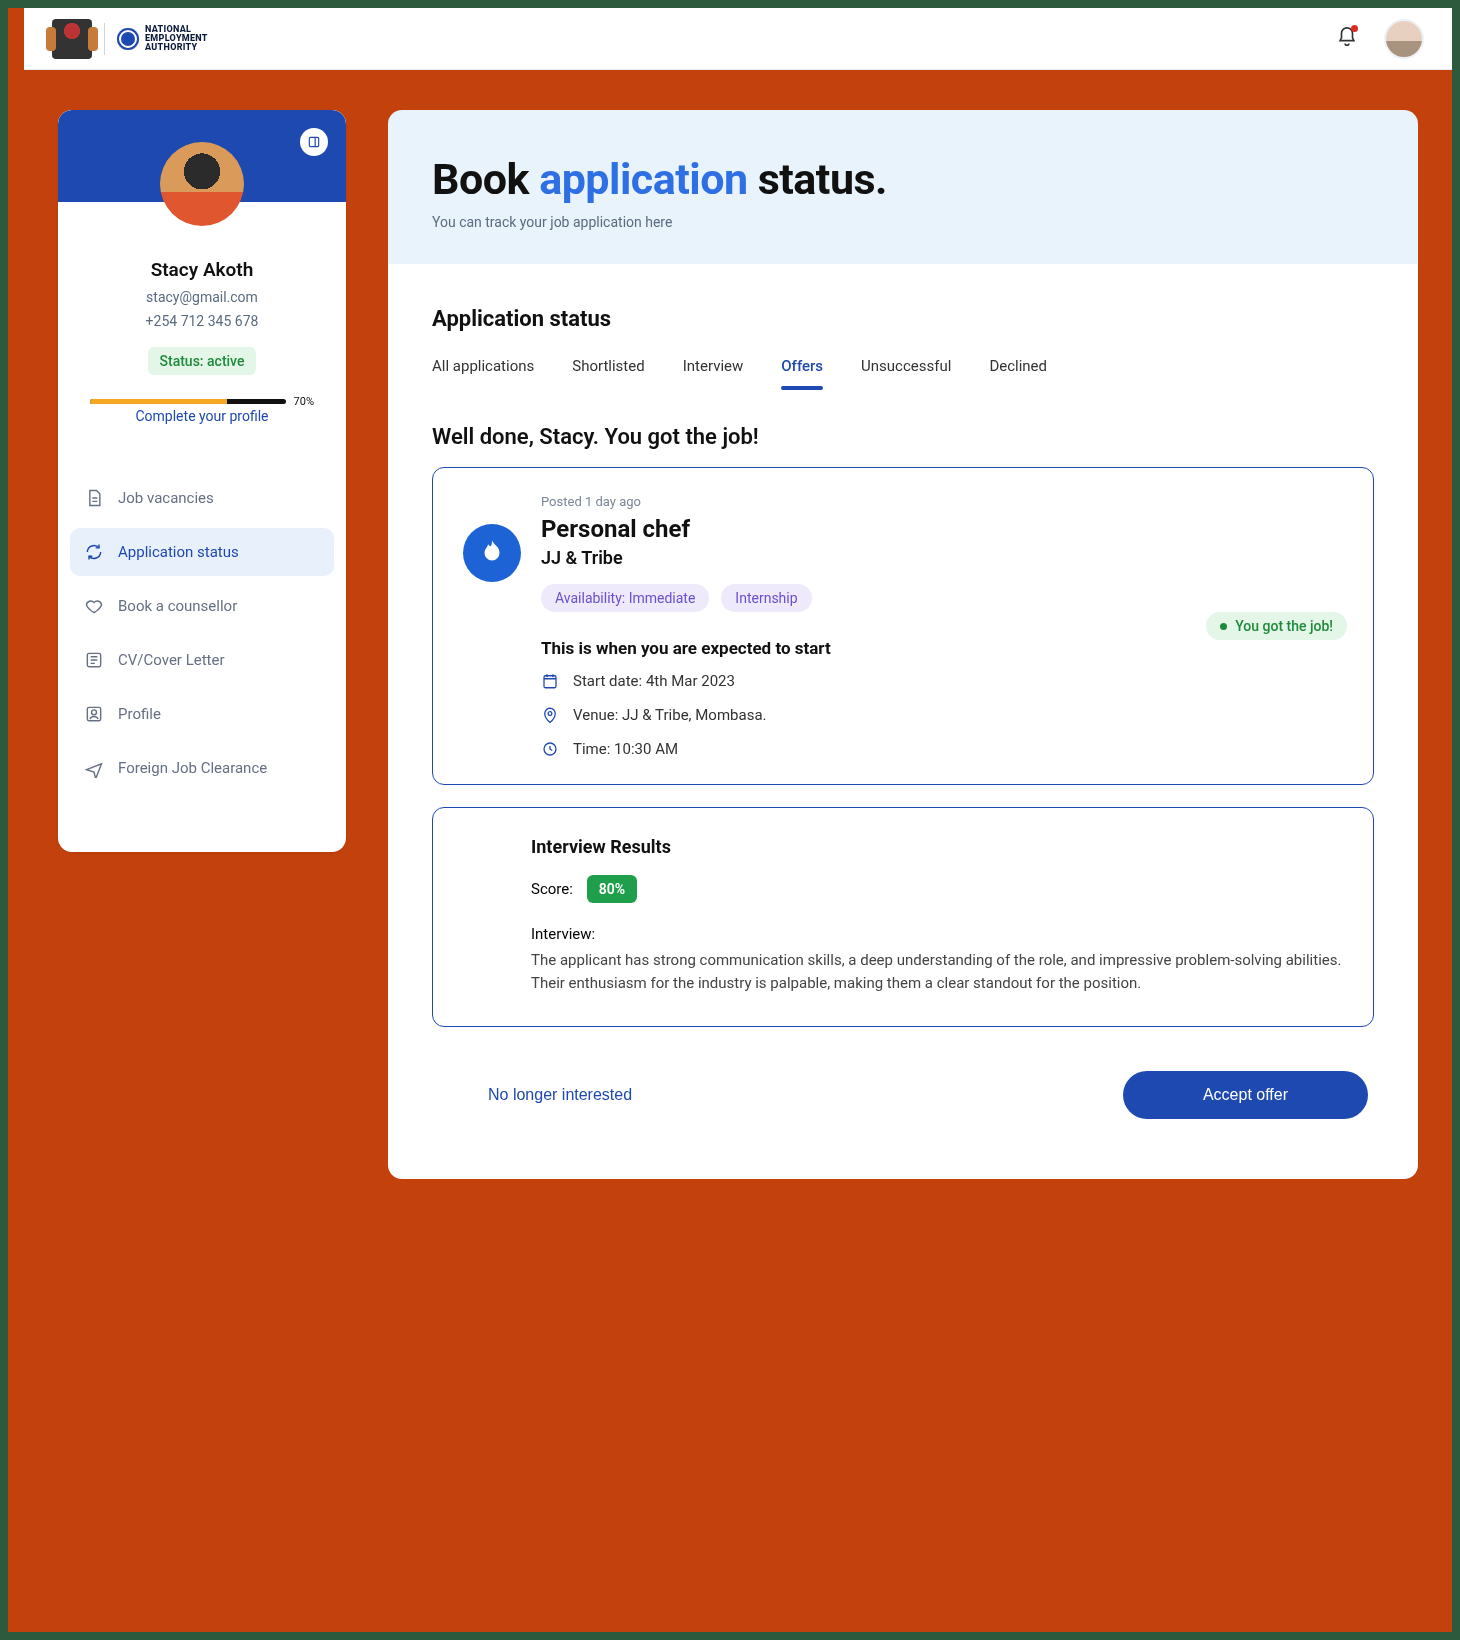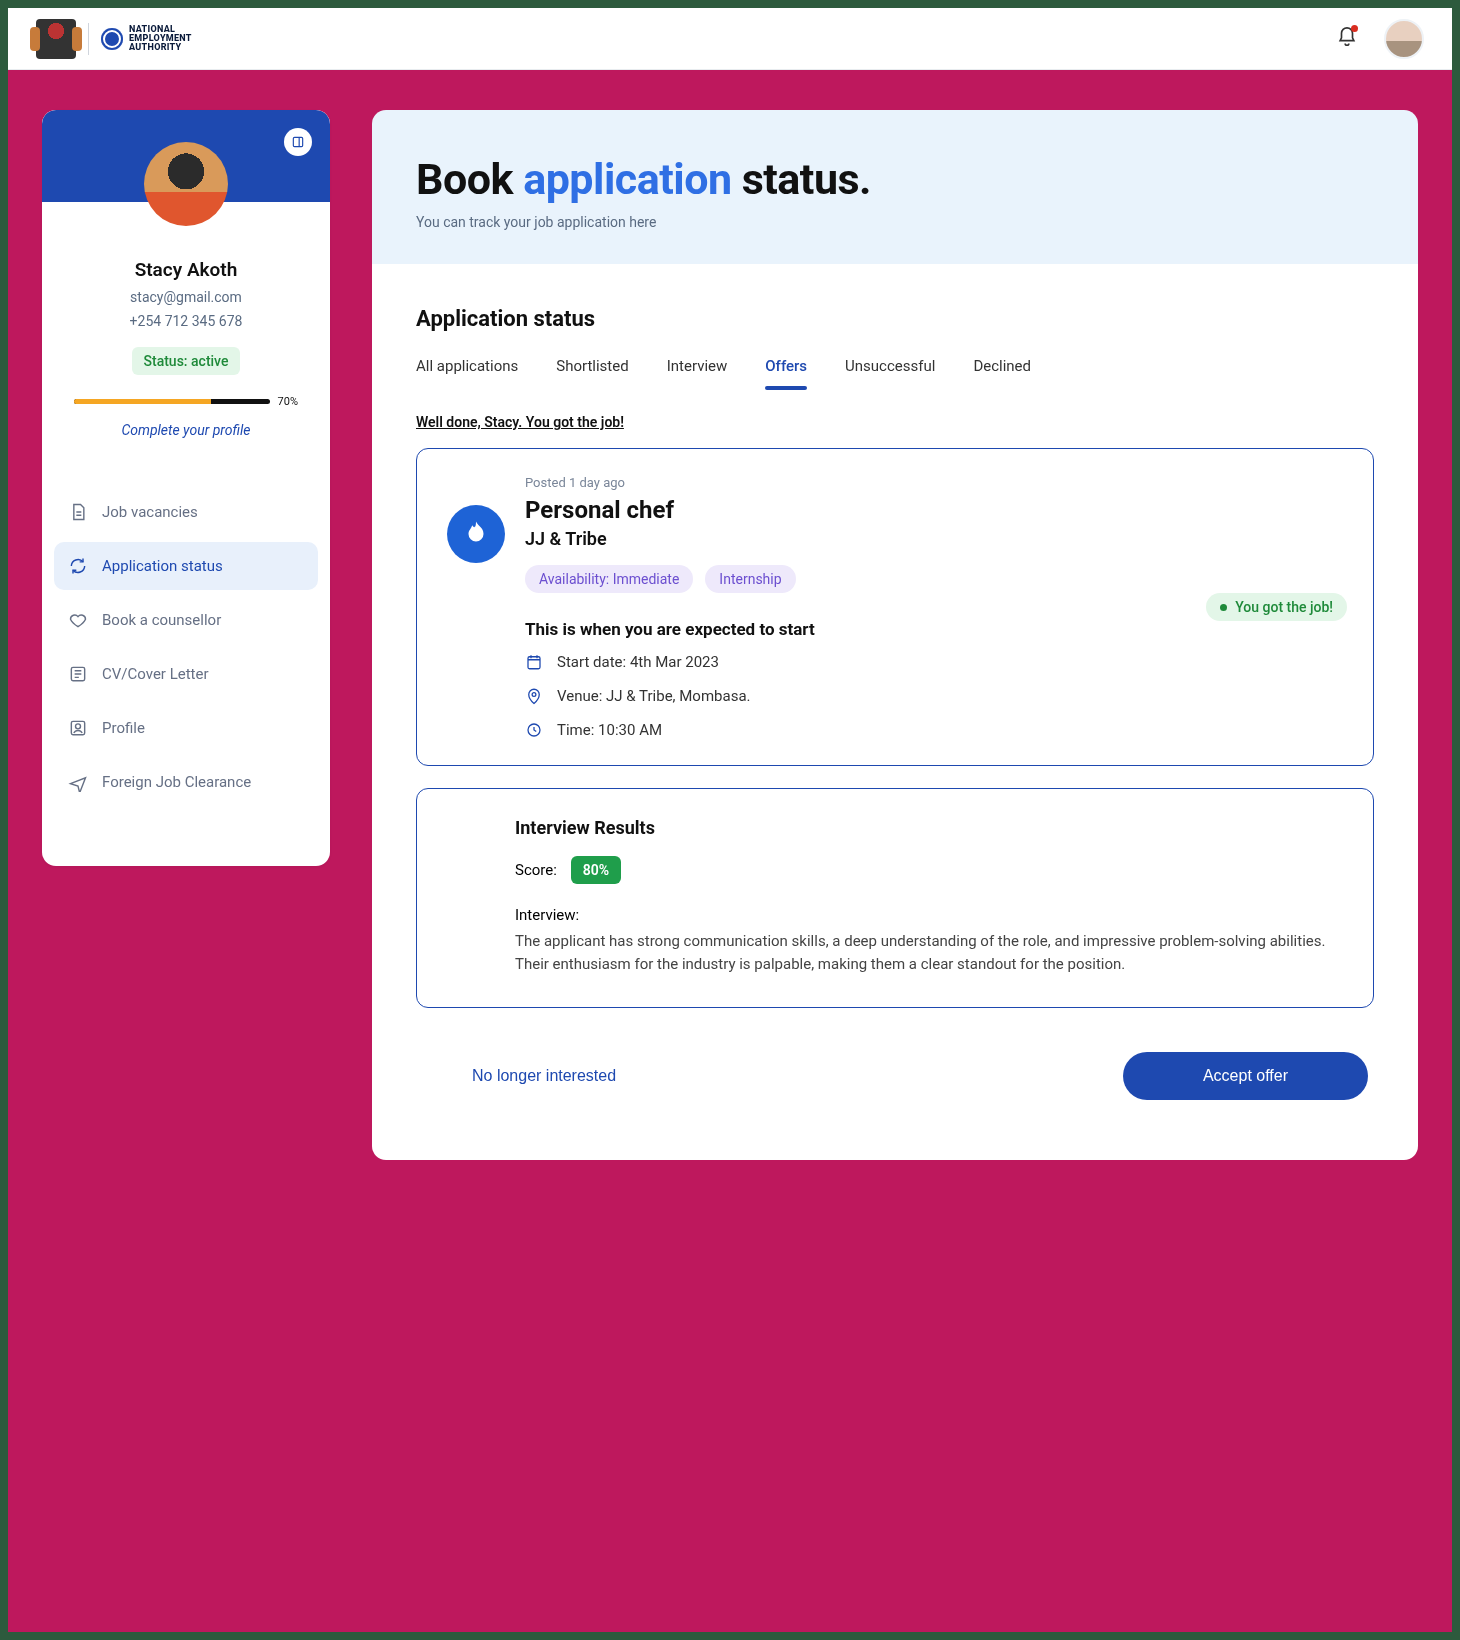--- a/index.html
+++ b/index.html
@@ -5,22 +5,23 @@
   * { box-sizing: border-box; margin: 0; padding: 0; }
   body {
     font-family: -apple-system, BlinkMacSystemFont, "Segoe UI", Roboto, Helvetica, Arial, sans-serif;
     background: #2d5a3d;
     width: 1460px;
     height: 1640px;
   }
   .frame {
     position: absolute;
     top: 8px; left: 8px; right: 8px; bottom: 8px;
-    background: #be185d;
+    background: #c2410c;
     overflow: hidden;
+    padding-left: 16px;
   }
   
   .header {
     background: #fff;
     height: 62px;
     border-bottom: 1px solid #e8ecef;
     display: flex;
     align-items: center;
     justify-content: space-between;
     padding: 0 28px;
@@ -75,21 +76,21 @@
   .sb-email,.sb-phone{font-size:14px;color:#5a6b82;margin-top:8px;}
   .sb-phone{}
   .status-chip{
     display:inline-block;margin-top:18px;padding:6px 12px;border-radius:6px;
     background:#e3f6e8;color:#1f8a3a;font-size:14px;font-weight:500;
   }
   .progress-row{display:flex;align-items:center;gap:8px;margin-top:20px;padding:0 10px;}
   .progress{flex:1;height:5px;background:#111;border-radius:3px;overflow:hidden;}
   .progress-fill{height:100%;width:70%;background:#f5a623;}
   .progress-pct{font-size:11px;color:#111;}
-  .complete-link{color:#1e49b0;font-size:14px;margin-top:14px;cursor:pointer;font-style:italic;}
+  .complete-link{color:#1e49b0;font-size:14px;cursor:pointer;}
   .nav{margin-top:28px;padding:0 12px;display:flex;flex-direction:column;gap:6px;}
   .nav-item{
     display:flex;align-items:center;gap:14px;padding:14px 14px;border-radius:10px;
     color:#667085;font-size:15px;cursor:pointer;
   }
   .nav-item svg{width:20px;height:20px;stroke:#667085;fill:none;stroke-width:1.7;}
   .nav-item.active{background:#e8f0fb;color:#1e49b0;}
   .nav-item.active svg{stroke:#1e49b0;}
   
   .main{flex:1;display:flex;flex-direction:column;}
@@ -98,21 +99,21 @@
   }
   .hero-title{font-size:43px;font-weight:700;color:#111;letter-spacing:-.5px;}
   .hero-title .hl{color:#2f6fe4;}
   .hero-sub{margin-top:10px;color:#5a6b82;font-size:14px;}
   .panel{background:#fff;border-radius:0 0 14px 14px;padding:42px 44px 60px;}
   .panel h2{font-size:22px;font-weight:700;color:#111;}
   .tabs{display:flex;gap:38px;margin-top:26px;border-bottom:1px solid transparent;}
   .tab{font-size:15px;color:#333;padding-bottom:14px;cursor:pointer;position:relative;}
   .tab.active{color:#1e49b0;font-weight:500;}
   .tab.active::after{content:"";position:absolute;left:0;right:0;bottom:-1px;height:4px;background:#1e49b0;border-radius:3px;}
-  .congrats{margin-top:24px;font-size:14px;font-weight:600;color:#111;text-decoration:underline;}
+  .congrats{margin-top:34px;font-size:22px;font-weight:600;color:#111;}
   .card{
     margin-top:18px;border:1.5px solid #1e49b0;border-radius:12px;padding:26px 30px;
     position:relative;
   }
   .card-head{display:flex;gap:20px;align-items:center;}
   .company-logo{
     width:58px;height:58px;border-radius:50%;background:#1e63d6;
     display:flex;align-items:center;justify-content:center;flex-shrink:0;
   }
   .company-logo svg{width:30px;height:30px;fill:#fff;}

